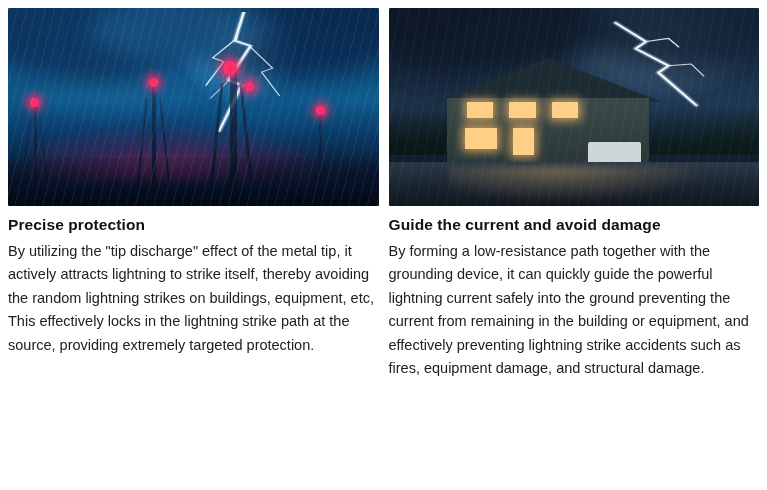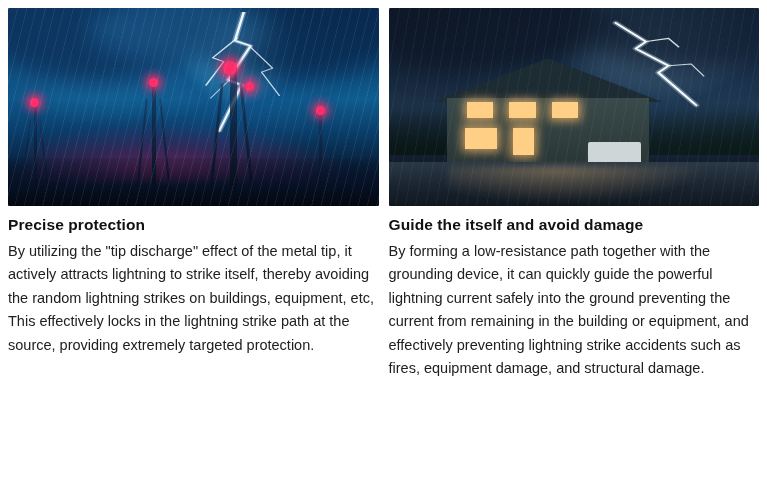--- a/index.html
+++ b/index.html
@@ -276,17 +276,17 @@
           <div class="win" style="left:33%;top:44%;width:10%;height:40%;"></div>
           <div class="garage"></div>
         </div>
       </div>
 
       <div class="driveway"></div>
       <div class="wet"></div>
       <div class="rain2"></div>
     </div>
 
-    <div class="card-title">Guide the itself and avoid damage</div>
+    <div class="card-title">Guide the current and avoid damage</div>
     <div class="card-body">By forming a low-resistance path together with the grounding device, it can quickly guide the powerful lightning current safely into the ground preventing the current from remaining in the building or equipment, and effectively preventing lightning strike accidents such as fires, equipment damage, and structural damage.</div>
   </div>
 
 </div>
 
 </body></html>

